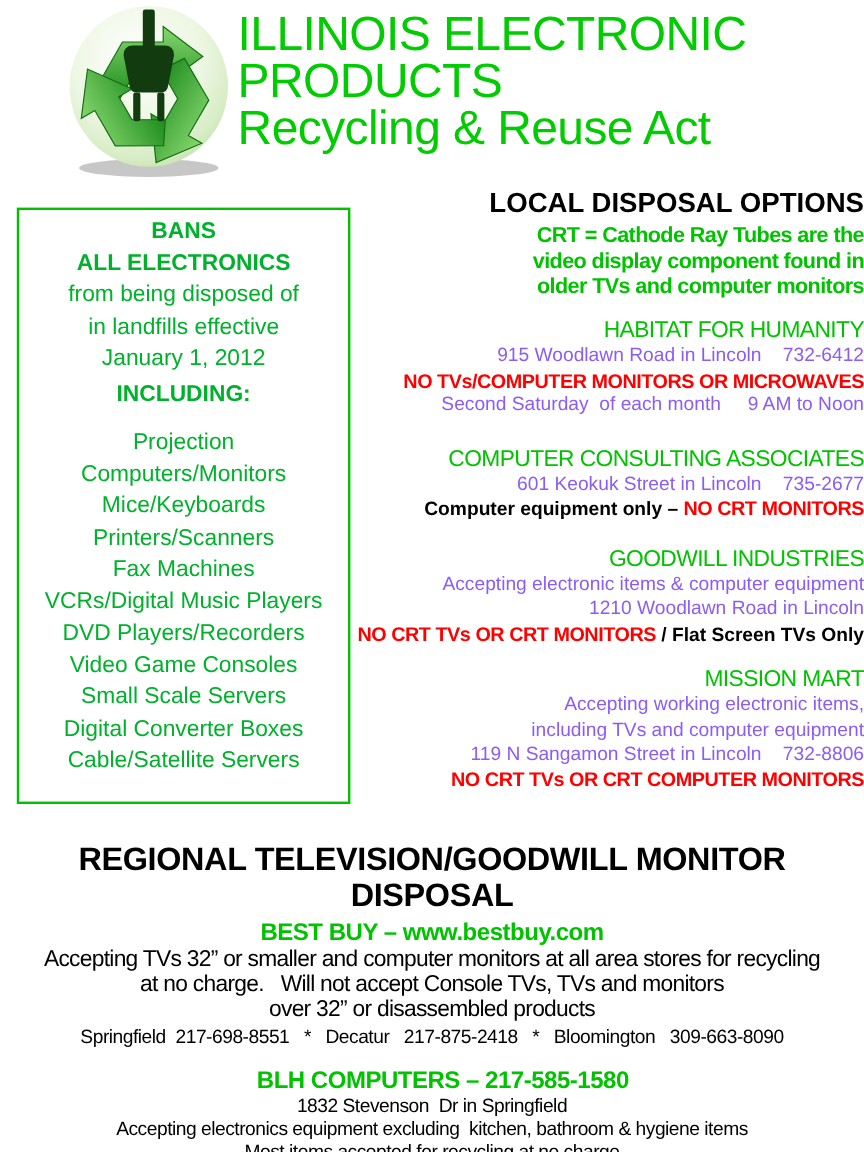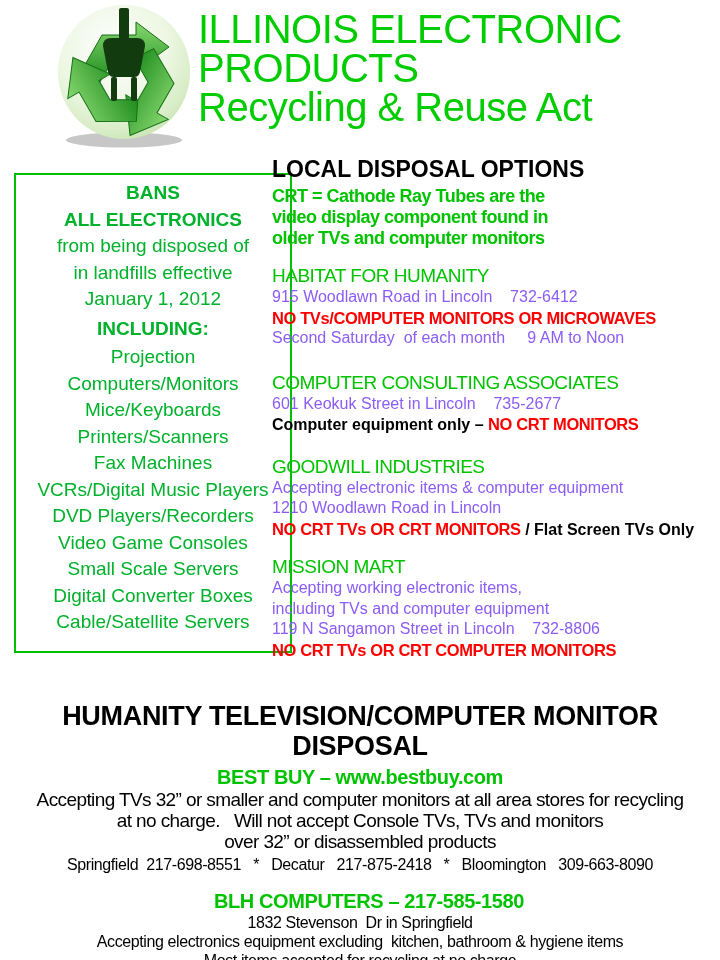--- a/index.html
+++ b/index.html
@@ -15,27 +15,27 @@
   .logo{left:48px;top:0px;width:152px;height:150px;}
   .page-title{
     left:198px;top:10px;width:520px;text-align:left;
     font-size:40px;line-height:39px;color:#00CC00;letter-spacing:-0.5px;
   }
 
   
   .bans-box{
     left:14px;top:173px;width:252px;height:471px;
     border:2px solid #00C000;text-align:center;color:#00B12C;
-    font-size:19px;line-height:26.5px;padding:5px 11px 0 11px;box-sizing:content-box;
+    font-size:19px;line-height:26.5px;padding:5px 11px 17px 11px;box-sizing:content-box;
   }
   .bans-box .bold{font-weight:bold;}
-  .bans-including{margin-top:3px;margin-bottom:2px;}
+  .bans-including{margin-top:3px;margin-bottom:14px;}
 
   
-  .right-col{left:272px;top:156px;width:448px;text-align:left;}
+  .right-col{left:272px;top:156px;width:448px;text-align:right;}
   .local-heading{font-size:23px;font-weight:bold;line-height:27px;color:#000;}
   .crt-note{
     margin-top:3px;font-size:18px;font-weight:bold;line-height:21px;
     color:#00C300;letter-spacing:-0.5px;
   }
   .org{margin-top:0;}
   .org-name{font-size:19px;font-weight:normal;line-height:22px;color:#00C300;letter-spacing:-0.5px;}
   .org-line{font-size:16px;line-height:20.5px;color:#8b5cf6;}
   .org-bold-black{font-size:16px;line-height:20.5px;color:#000;font-weight:bold;}
   .restriction{font-size:16.5px;font-weight:bold;line-height:20.5px;color:#FF0000;letter-spacing:-0.4px;}
@@ -147,21 +147,21 @@
   <div class="org m-mission">
     <div class="org-name" data-bind="local.mission.name">MISSION MART</div>
     <div class="org-line" data-bind="local.mission.desc">Accepting working electronic items,
 including TVs and computer equipment
 119 N Sangamon Street in Lincoln    732-8806</div>
     <div class="restriction" data-bind="local.mission.restriction">NO CRT TVs OR CRT COMPUTER MONITORS</div>
   </div>
 </div>
 
 <div class="abs bottom">
-  <div class="regional-heading" data-bind="regional.heading">HUMANITY TELEVISION/COMPUTER MONITOR DISPOSAL</div>
+  <div class="regional-heading" data-bind="regional.heading">REGIONAL TELEVISION/GOODWILL MONITOR DISPOSAL</div>
 
   <div class="store-name bb-name" data-bind="regional.bestbuy.name">BEST BUY – www.bestbuy.com</div>
   <div class="bb-desc" data-bind="regional.bestbuy.desc">Accepting TVs 32” or smaller and computer monitors at all area stores for recycling
 at no charge.   Will not accept Console TVs, TVs and monitors
 over 32” or disassembled products</div>
   <div class="bb-phones" data-bind="regional.bestbuy.phones">Springfield  217-698-8551   *   Decatur   217-875-2418   *   Bloomington   309-663-8090</div>
 
   <div class="store-name blh-name" data-bind="regional.blh.name">BLH COMPUTERS – 217-585-1580</div>
   <div class="blh-lines" data-bind="regional.blh.lines">1832 Stevenson  Dr in Springfield
 Accepting electronics equipment excluding  kitchen, bathroom &amp; hygiene items

